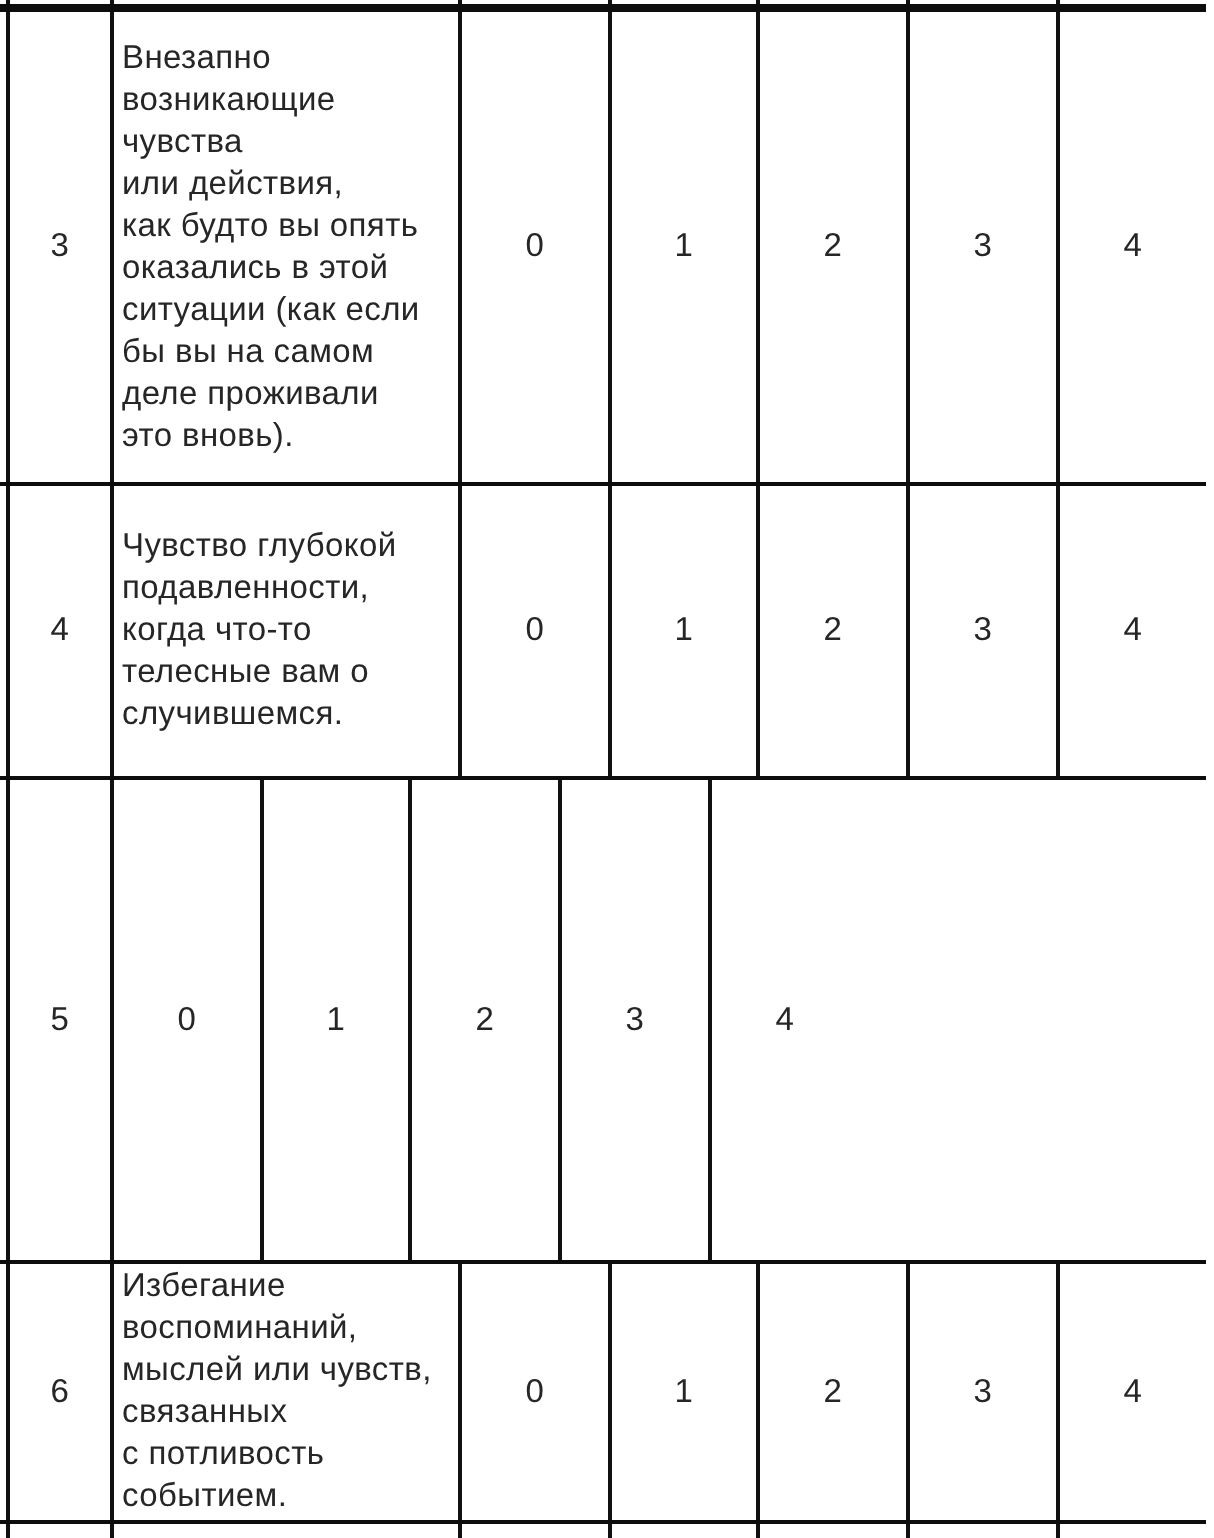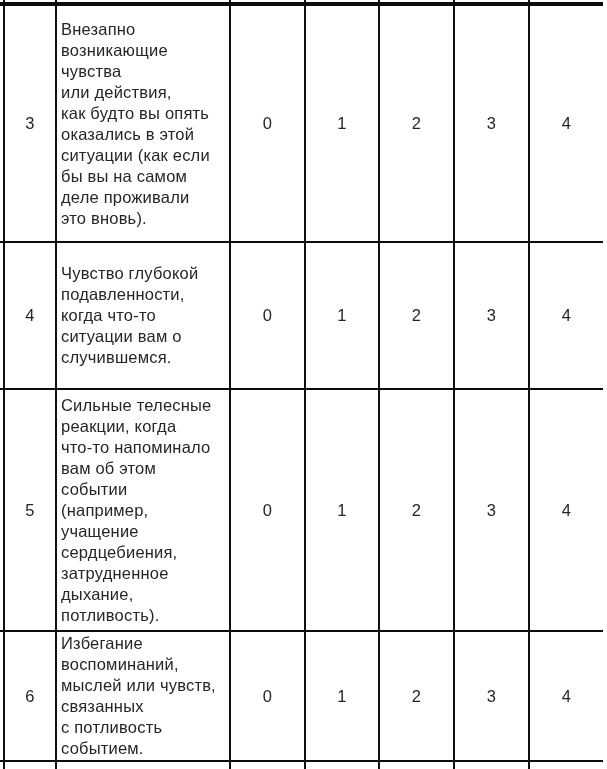--- a/index.html
+++ b/index.html
@@ -102,21 +102,21 @@
     <div class="hrule"></div>
 
     <div class="row h145">
       <div class="cell c-num">
         <span>4</span>
       </div>
       <div class="cell c-text">
         <span class="txt">Чувство глубокой
 подавленности,
 когда что-то
-ситуации вам о
+телесные вам о
 случившемся.</span>
       </div>
       <div class="cell c-r0">
         <span>0</span>
       </div>
       <div class="cell c-r1">
         <span>1</span>
       </div>
       <div class="cell c-r2">
         <span>2</span>
@@ -126,33 +126,20 @@
       </div>
       <div class="cell c-r4">
         <span>4</span>
       </div>
     </div>
     <div class="hrule"></div>
 
     <div class="row h240">
       <div class="cell c-num">
         <span>5</span>
-      </div>
-      <div class="cell c-text">
-        <span class="txt">Сильные телесные
-реакции, когда
-что-то напоминало
-вам об этом
-событии
-(например,
-учащение
-сердцебиения,
-затрудненное
-дыхание,
-потливость).</span>
       </div>
       <div class="cell c-r0">
         <span>0</span>
       </div>
       <div class="cell c-r1">
         <span>1</span>
       </div>
       <div class="cell c-r2">
         <span>2</span>
       </div>

